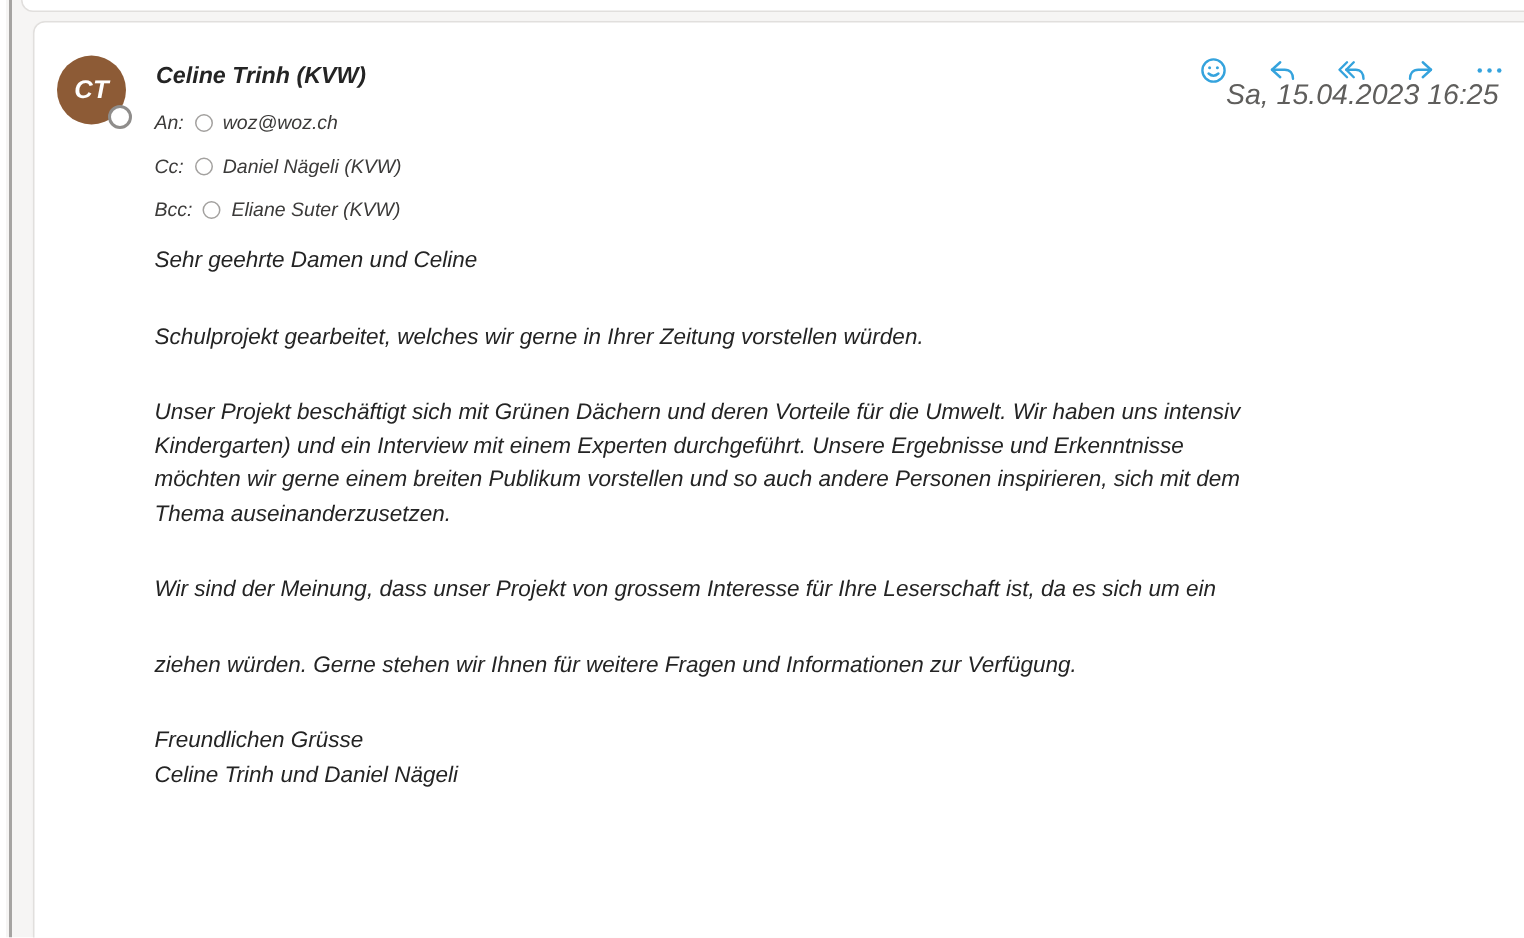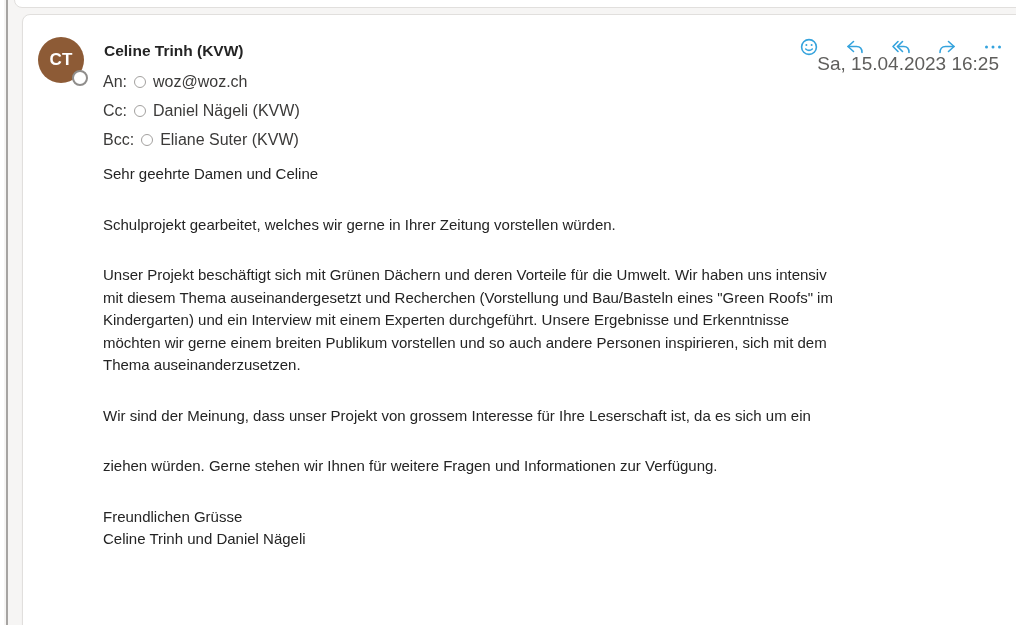--- a/index.html
+++ b/index.html
@@ -12,21 +12,21 @@
     --text-muted:#5f5e5c;
   }
   *{margin:0;padding:0;box-sizing:border-box;}
   html,body{width:1016px;height:625px;overflow:hidden;}
   body{
     font-family:"Liberation Sans","DejaVu Sans",sans-serif;
     background:#ffffff;
     position:relative;
     color:var(--text-main);
   }
-  .page{position:absolute;left:4px;top:0;right:0;bottom:0;background:var(--page-bg);}
+  .page{position:absolute;left:4px;top:0;right:0;bottom:0;background:var(--page-bg);font-style:italic;}
   .pane-divider{position:absolute;left:2px;top:0;width:2px;height:625px;background:#a6a4a2;z-index:5;}
   .prev-card{
     position:absolute;left:10px;right:-20px;top:-12px;height:20px;
     background:#ffffff;border:1px solid var(--card-border);
     border-radius:0 0 8px 8px;z-index:1;
   }
   .card{
     position:absolute;left:18px;right:-24px;top:14px;bottom:-24px;
     background:#ffffff;border:1px solid var(--card-border);
     border-radius:8px;z-index:2;
@@ -43,21 +43,21 @@
   }
   .presence-badge{
     position:absolute;right:-4px;bottom:-3px;width:16px;height:16px;
     border-radius:50%;background:#fff;border:2px solid #8f8d8b;
   }
   .sender-name{
     position:absolute;left:81px;top:27px;
     font-size:15.5px;font-weight:600;color:var(--text-main);cursor:pointer;
   }
   .rcpt-rows{position:absolute;left:80px;top:52px;}
-  .rcpt-row{height:29px;display:flex;align-items:center;font-size:16px;color:var(--text-secondary);}
+  .rcpt-row{height:29px;display:flex;align-items:center;font-size:13px;color:var(--text-secondary);}
   .rcpt-label{margin-right:7px;}
   .presence-circle{
     width:12px;height:12px;border-radius:50%;
     border:1.5px solid #a3a19f;background:#fff;margin-right:7px;flex:0 0 auto;
   }
   .rcpt-name{cursor:pointer;}
   
   .toolbar{position:absolute;left:776px;top:22px;display:flex;gap:26px;}
   .tb-btn{
     width:20px;height:20px;border:none;background:transparent;padding:0;cursor:pointer;
@@ -149,21 +149,20 @@
 
     <div class="msg-body" id="body-container">
         <div class="para">
           <div class="line">Sehr geehrte Damen und Celine</div>
         </div>
         <div class="para">
           <div class="line">Schulprojekt gearbeitet, welches wir gerne in Ihrer Zeitung vorstellen würden.</div>
         </div>
         <div class="para">
           <div class="line">Unser Projekt beschäftigt sich mit Grünen Dächern und deren Vorteile für die Umwelt. Wir haben uns intensiv</div>
-          <div class="line">mit diesem Thema auseinandergesetzt und Recherchen (Vorstellung und Bau/Basteln eines "Green Roofs" im</div>
           <div class="line">Kindergarten) und ein Interview mit einem Experten durchgeführt. Unsere Ergebnisse und Erkenntnisse</div>
           <div class="line">möchten wir gerne einem breiten Publikum vorstellen und so auch andere Personen inspirieren, sich mit dem</div>
           <div class="line">Thema auseinanderzusetzen.</div>
         </div>
         <div class="para">
           <div class="line">Wir sind der Meinung, dass unser Projekt von grossem Interesse für Ihre Leserschaft ist, da es sich um ein</div>
         </div>
         <div class="para">
           <div class="line">ziehen würden. Gerne stehen wir Ihnen für weitere Fragen und Informationen zur Verfügung.</div>
         </div>

